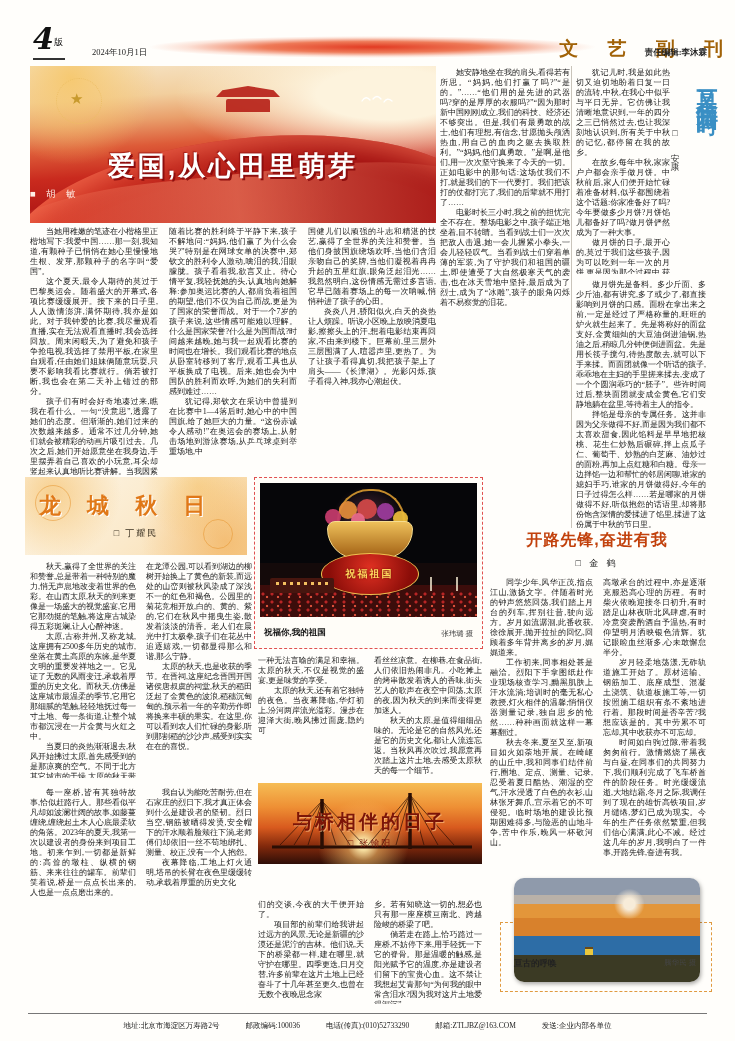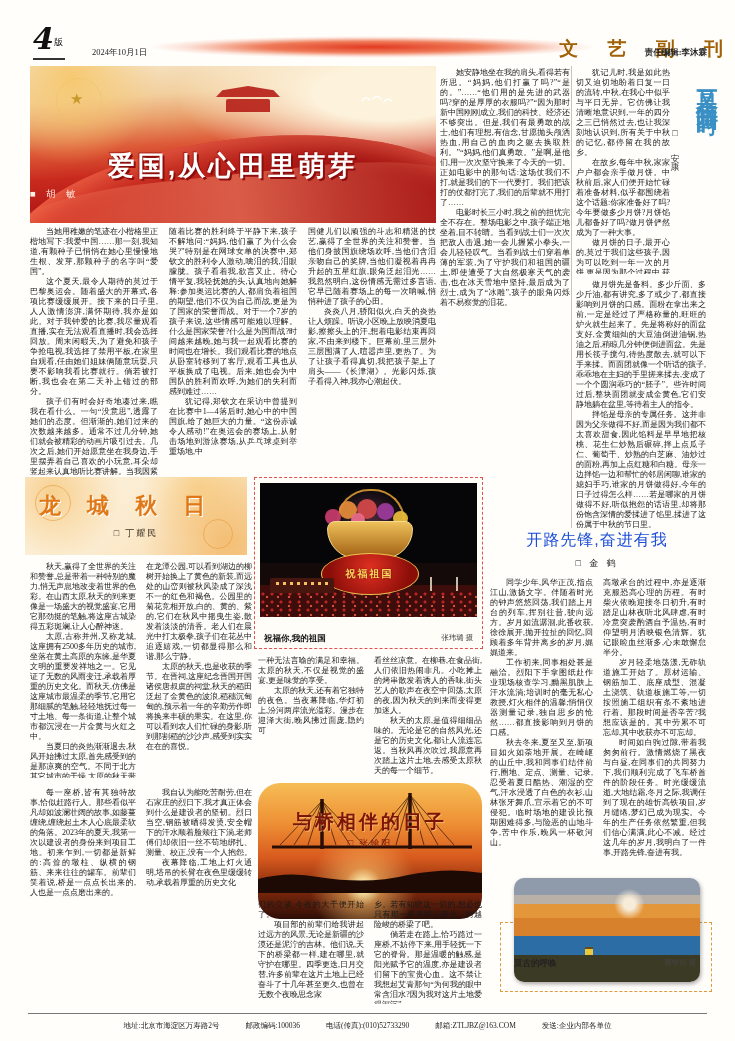--- a/index.html
+++ b/index.html
@@ -79,32 +79,32 @@
   .zf-lantern span{color:#ffd75e;font-size:10px;font-weight:bold;letter-spacing:2px;text-shadow:0 0 2px #600;}
   .zf-arch{position:absolute;left:50%;top:6px;width:64px;height:34px;margin-left:-32px;
     border:2px solid #d89a30;border-bottom:none;border-radius:32px 32px 0 0;opacity:.9;}
   .zf-flowers{position:absolute;left:50%;top:16px;width:96px;height:30px;margin-left:-48px;}
   .zf-flowers i{position:absolute;border-radius:50%;opacity:.95;}
   .zf-gate{position:absolute;left:10px;bottom:24px;width:64px;height:15px;background:#47160f;
     border-radius:2px 2px 0 0;overflow:hidden;}
   .zf-gate i{position:absolute;left:6px;top:4px;width:52px;height:3px;
     background:repeating-linear-gradient(90deg,#f4c060 0 3px,rgba(0,0,0,0) 3px 7px);}
   .zf-lamp{position:absolute;bottom:26px;width:2px;height:14px;background:rgba(255,245,220,.75);}
-  .zf-cap{display:flex;justify-content:space-between;align-items:flex-start;height:22px;padding:16px 4px;}
+  .zf-cap{display:flex;justify-content:space-between;align-items:flex-end;height:22px;padding:0 4px;}
   .zf-cap .cap{font-size:8.5px;font-weight:bold;color:#111;}
   .zf-cap .credit{font-size:7.5px;color:#444;}
   
   .kl-title{position:absolute;left:488px;top:530px;width:218px;text-align:center;
-    font-family:"Liberation Sans",sans-serif;font-size:16px;font-weight:normal;color:#1d4ed8;letter-spacing:1px;}
+    font-family:"Liberation Sans",sans-serif;font-size:16px;font-weight:bold;color:#c2410c;letter-spacing:1px;}
   .kl-author{position:absolute;left:488px;top:557px;width:218px;text-align:center;font-size:9px;color:#222;letter-spacing:3px;}
   
-  .qiao-photo{position:absolute;left:258px;top:783px;width:224px;height:136px;overflow:hidden;
+  .qiao-photo{position:absolute;left:258px;top:783px;width:224px;height:81px;overflow:hidden;
     background:
       radial-gradient(circle at 47% 76%,rgba(255,235,170,.95) 0 4%,rgba(255,200,110,.55) 12%,rgba(255,180,90,0) 34%),
-      linear-gradient(#f6bd55 0%,#ee8f34 30%,#d85a1e 55%,#82290c 78%,#2e0e07 100%); border-radius: 22px;}
+      linear-gradient(#f6bd55 0%,#ee8f34 30%,#d85a1e 55%,#82290c 78%,#2e0e07 100%);}
   .qiao-title{position:absolute;left:0;top:26px;width:100%;text-align:center;
     font-family:"Liberation Sans",sans-serif;font-size:19px;font-weight:bold;color:#7c1508;letter-spacing:3px;
     text-shadow:1px 1px 0 rgba(255,200,140,.6);}
   .qiao-author{position:absolute;left:0;top:54px;width:100%;text-align:center;font-size:9px;color:#7c1508;letter-spacing:2px;}
   
   .ml-dash{position:absolute;left:500px;top:922px;width:210px;height:68px;border:1.5px dashed #e09a40;}
   .ml-photo{position:absolute;left:514px;top:878px;width:186px;height:104px;border-radius:10px;overflow:hidden;
     box-shadow:1px 2px 4px rgba(0,0,0,.35);
     background:
       radial-gradient(circle at 62% 25%,#f7ecd9 0 4%,rgba(247,236,217,0) 11%),
@@ -227,21 +227,21 @@
     </div>
   <div class="col" style="left:374px;top:656px;width:108px;height:122px">
       <p>看丝丝凉意。在柳巷,在食品街,人们依旧热闹非凡。小吃摊上的烤串散发着诱人的香味,街头艺人的歌声在夜空中回荡,太原的夜,因为秋天的到来而变得更加迷人。</p>
       <p class="ind">秋天的太原,是值得细细品味的。无论是它的自然风光,还是它的历史文化,都让人流连忘返。当秋风再次吹过,我愿意再次踏上这片土地,去感受太原秋天的每一个细节。</p>
     </div>
 
   <div class="kl-title">开路先锋,奋进有我</div>
   <div class="kl-author">□ 金 鹤</div>
   <div class="col" style="left:490px;top:578px;width:103px;height:296px">
       <p class="ind">同学少年,风华正茂,指点江山,激扬文字。伴随着时光的钟声悠悠回荡,我们踏上月台的列车,挥别往昔,驶向远方。岁月如流潺洄,此番收获,徐徐展开,抛开拉扯的回忆,回顾着多年背井离乡的岁月,娓娓道来。</p>
-      <p class="ind">工作初来,同事相处甚是融洽。烈阳下手拿图纸赴作业现场核查学习,黝黑肌肤上汗水流淌;培训时的毫无私心教授,灯火相伴的温馨;悄悄仪器测量记录,独自思乡的怆然……都直接影响到月饼的口感。</p>
+      <p class="ind">工作初来,同事相处甚是融洽。烈阳下手拿图纸赴作业现场核查学习,黝黑肌肤上汗水流淌;培训时的毫无私心教授,灯火相伴的温馨;悄悄仪器测量记录,独自思乡的怆然……种种画面就这样一幕幕翻过。</p>
       <p class="ind">秋去冬来,夏至又至,新项目如火如荼地开展。在崎岖的山丘中,我和同事们结伴前行,圈地、定点、测量、记录,忍受着夏日酷热、潮湿的空气,汗水浸透了白色的衣衫,山林张牙舞爪,宣示着它的不可侵犯。临时场地的建设比预期困难得多,与险恶的山地斗争,苦中作乐,晚风一杯敬河山。</p>
     </div>
   <div class="col" style="left:603px;top:578px;width:103px;height:296px">
       <p>高墩承台的过程中,亦是逐渐克服恐高心理的历程。有时柴火依晚迎接冬日初升,有时踏足山林夜听北风肆虐,有时冷意突袭酌酒自予温热,有时仰望明月洒映银色清辉。犹记眼睑血丝渐多,心未敢懈怠半分。</p>
       <p class="ind">岁月轻柔地荡漾,无砟轨道施工开始了。原材运输、钢筋加工、底座成型、混凝土浇筑、轨道板施工等,一切按照施工组织有条不紊地进行着。那段时间是否辛苦?我想应该是的。其中劳累不可忘却,其中收获亦不可忘却。</p>
       <p class="ind">时间如白驹过隙,带着我匆匆前行。激情燃烧了黑夜与白昼,在同事们的共同努力下,我们顺利完成了飞车桥首件的阶段任务。时光缓缓流逝,大地结霜,冬月之际,我调任到了现在的雄忻高铁项目,岁月缱绻,梦幻已成为现实。今年的生产任务依然繁重,但我们信心满满,此心不减。经过这几年的岁月,我明白了一件事,开路先锋,奋进有我。</p>
     </div>
 
   <div class="qiao-photo">
     <svg width="224" height="110" viewBox="0 0 224 110" style="position:absolute;left:0;top:0">

